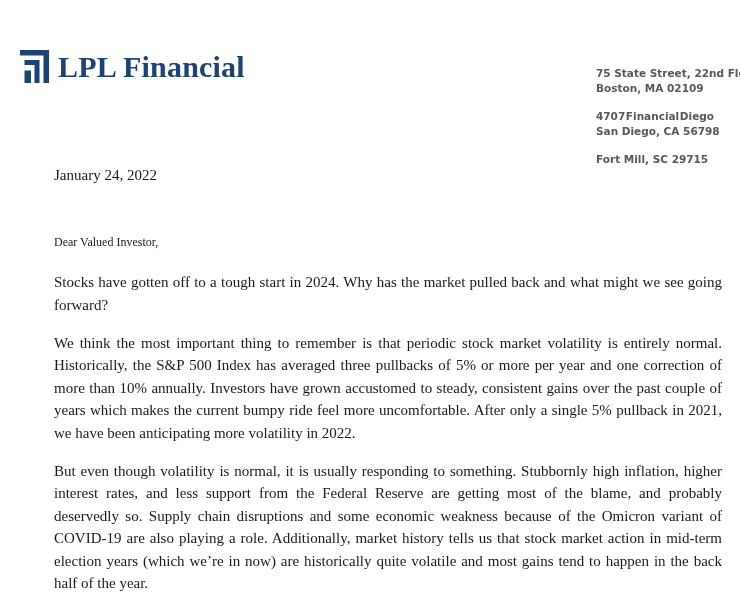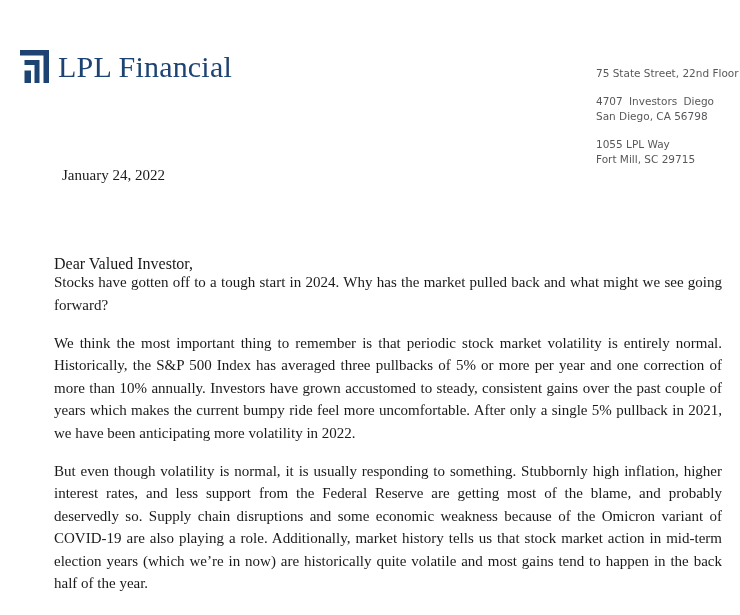--- a/index.html
+++ b/index.html
@@ -13,20 +13,21 @@
     overflow: hidden;
     font-family: "Liberation Serif", "DejaVu Serif", serif;
     color: #1a1a1a;
     position: relative;
   }
 
   
   .letterhead {
     position: relative;
     height: 150px;
+    font-weight: bold;
   }
 
   .brand {
     position: absolute;
     left: 20px;
     top: 50px;
     display: flex;
     align-items: center;
     gap: 9px;
   }
@@ -70,30 +71,30 @@
   .letter {
     position: absolute;
     left: 54px;
     top: 0;
     width: 668px;
   }
 
   .date {
     position: absolute;
     top: 165px;
-    left: 8px;
+    left: 0;
     font-size: 15px;
     line-height: 20px;
   }
 
   .salutation {
     position: absolute;
-    top: 254px;
+    top: 232px;
     left: 0;
-    font-size: 16px;
+    font-size: 12px;
     line-height: 20px;
   }
 
   .paragraphs {
     position: absolute;
     top: 271px;
     left: 0;
     width: 668px;
   }
 
@@ -120,33 +121,33 @@
 
       <rect x="4.5" y="20.5" width="6.5" height="12.5" fill="#1d4373"></rect>
     </svg>
     <div class="brand-wordmark">LPL Financial</div>
   </div>
 
   <div class="addresses">
 
     <div class="addr-block">
       <div class="addr-line">75 State Street, 22nd Floor</div>
+      <div class="addr-line">Boston, MA 02109</div>
     </div>
 
     <div class="addr-block">
       <div class="addr-line justified">
         <span>4707</span>
-        <span>Investors</span>
+        <span>Financial</span>
         <span>Diego</span>
       </div>
       <div class="addr-line">San Diego, CA 56798</div>
     </div>
 
     <div class="addr-block">
-      <div class="addr-line">1055 LPL Way</div>
       <div class="addr-line">Fort Mill, SC 29715</div>
     </div>
 
   </div>
 </div>
 
 <div class="letter">
 
   <div class="date">January 24, 2022</div>
 

